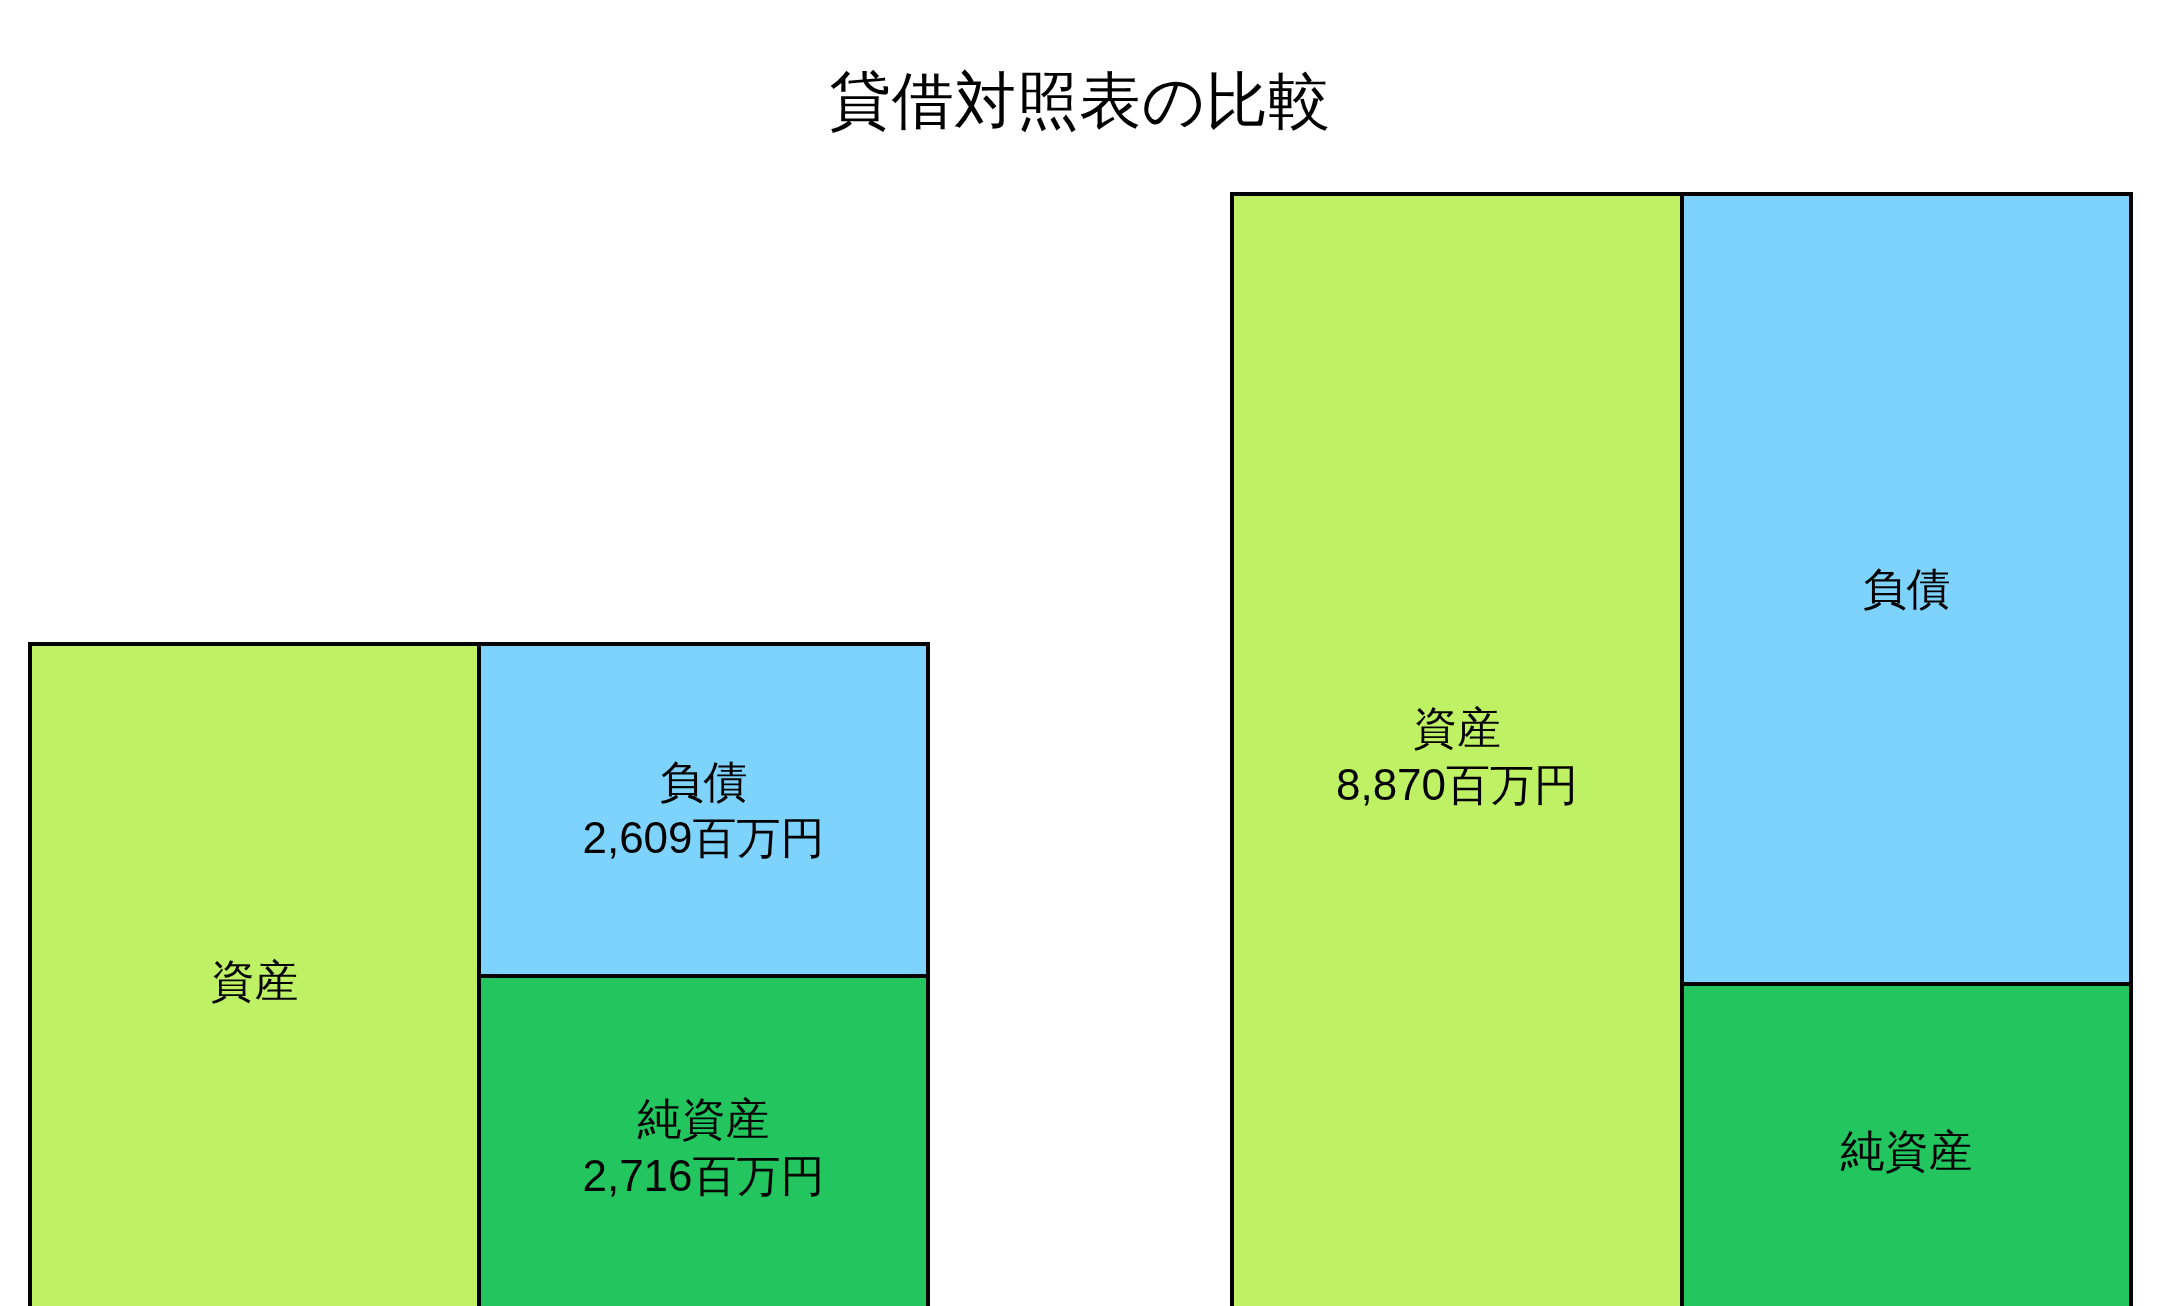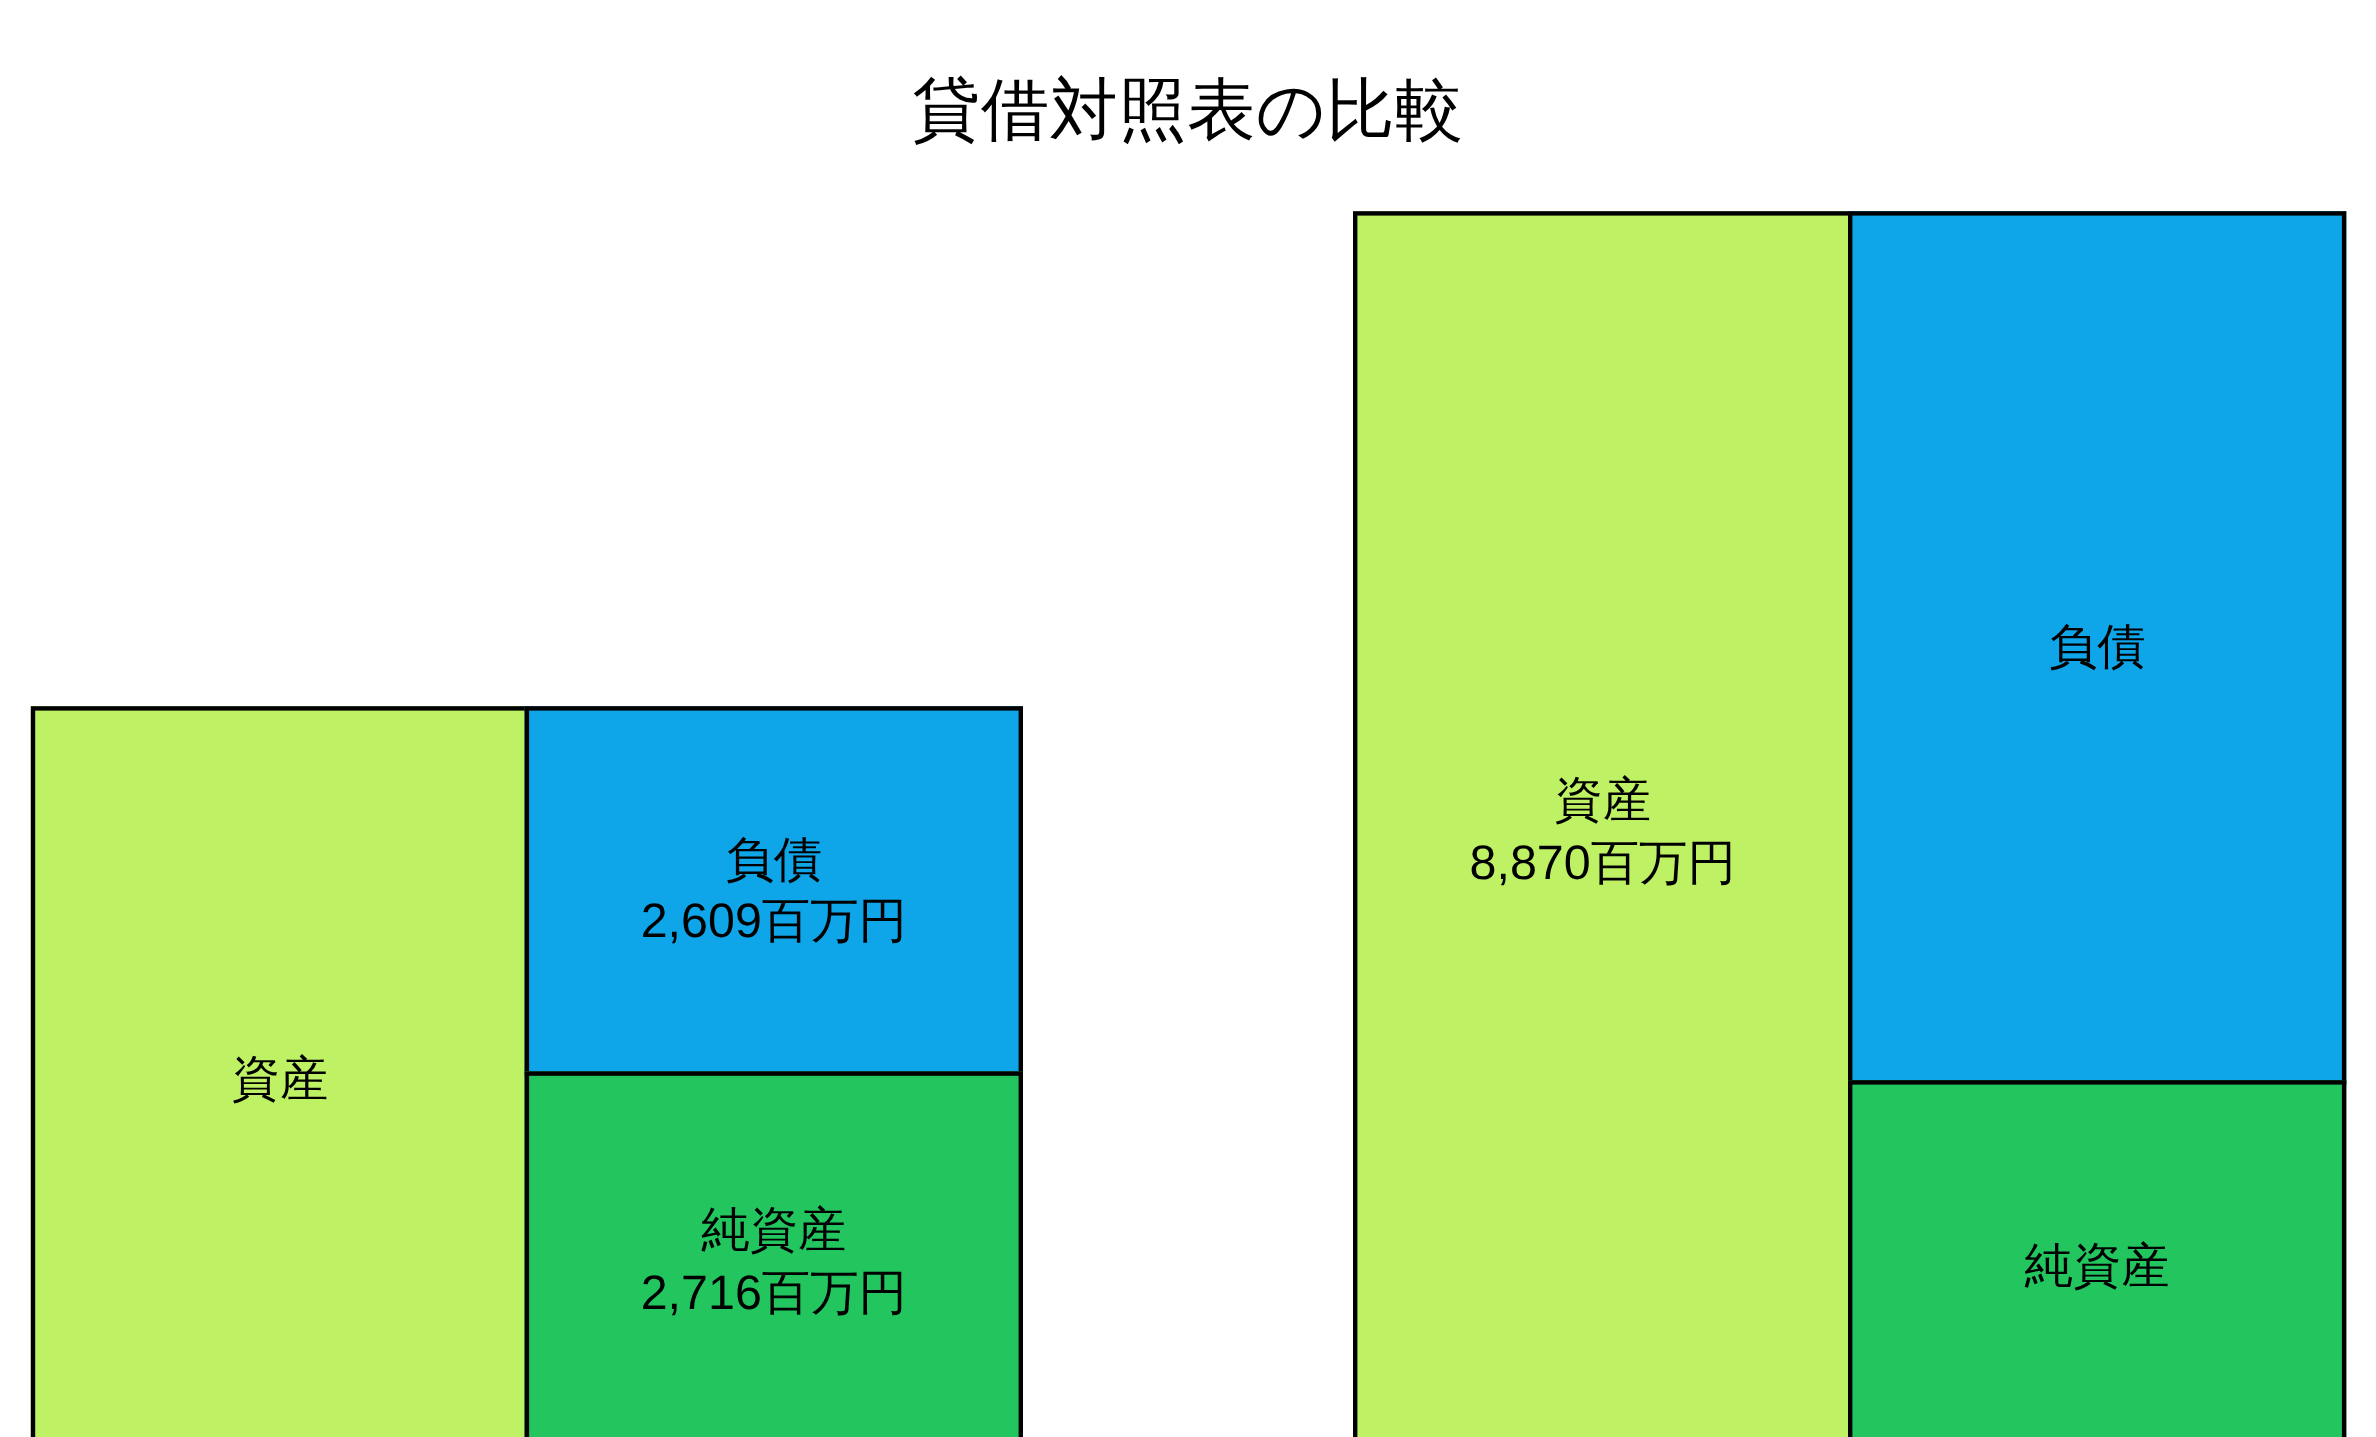--- a/index.html
+++ b/index.html
@@ -43,21 +43,21 @@
   .bs-equity {
     position: absolute;
     box-sizing: border-box;
     border: 4px solid #000000;
     display: flex;
     align-items: center;
     justify-content: center;
     text-align: center;
   }
   .bs-assets   { background: #bef264; }
-  .bs-liabilities { background: #0ea5e9; }
+  .bs-liabilities { background: #7dd3fc; }
   .bs-equity   { background: #22c55e; }
 
   .cell-label {
     font-size: 44px;
     line-height: 1.28;
     white-space: nowrap;
     color: #000000;
   }
   .cell-label .cell-name { display: block; }
   .cell-label .cell-value { display: block; }

